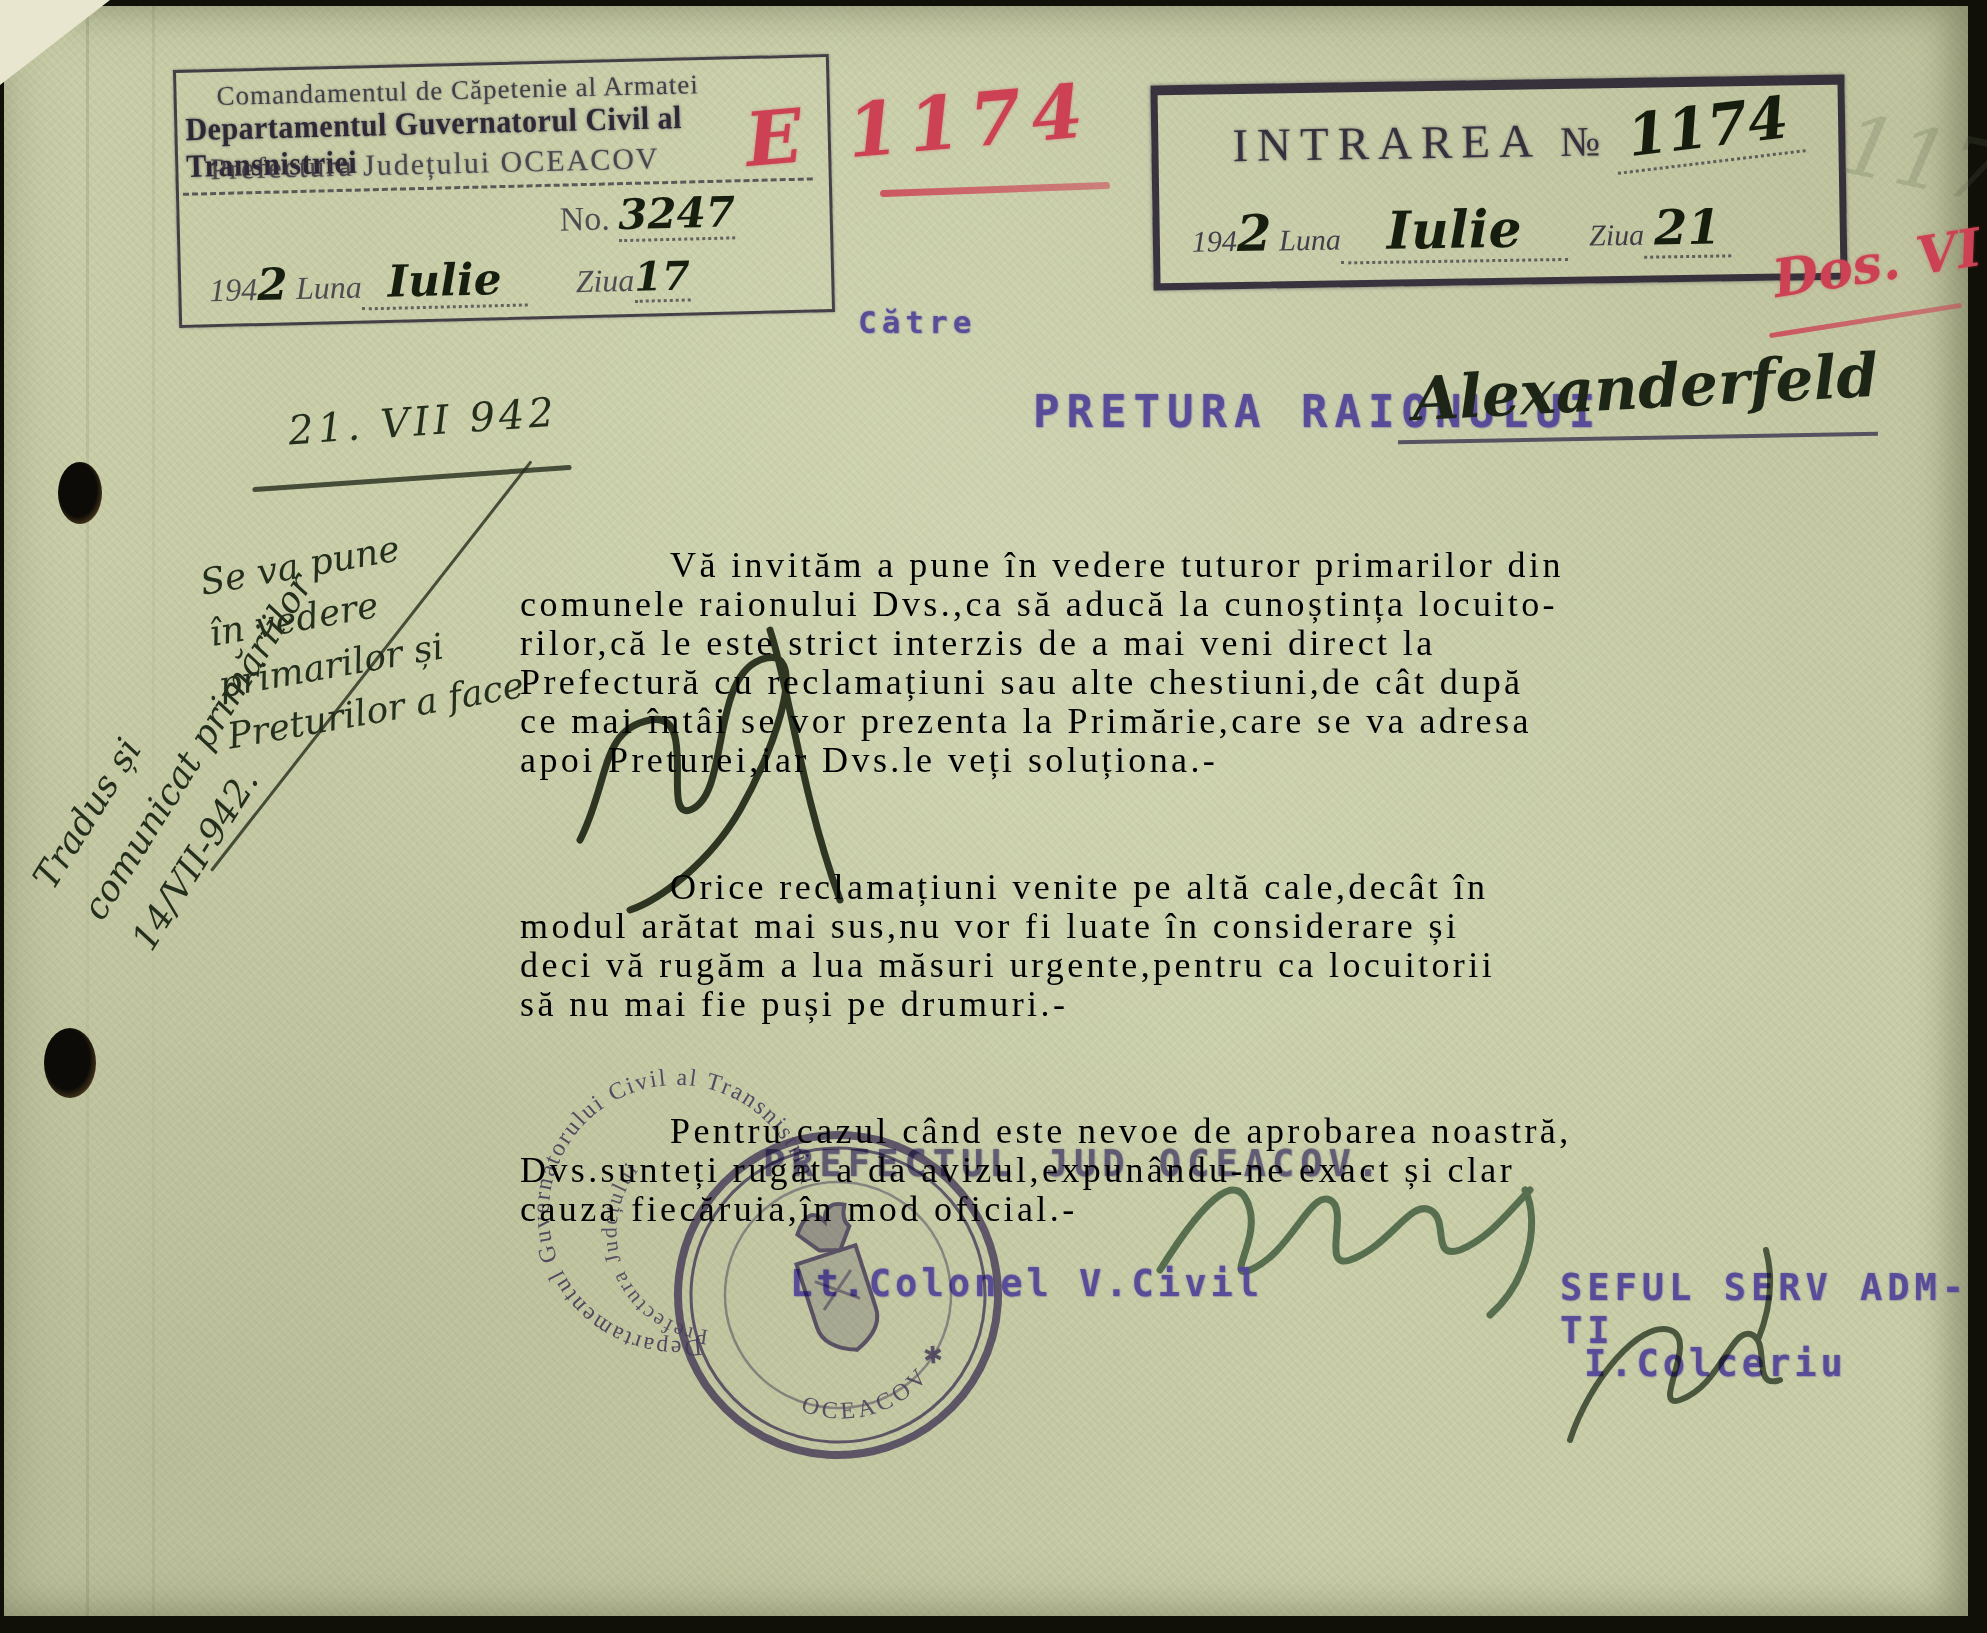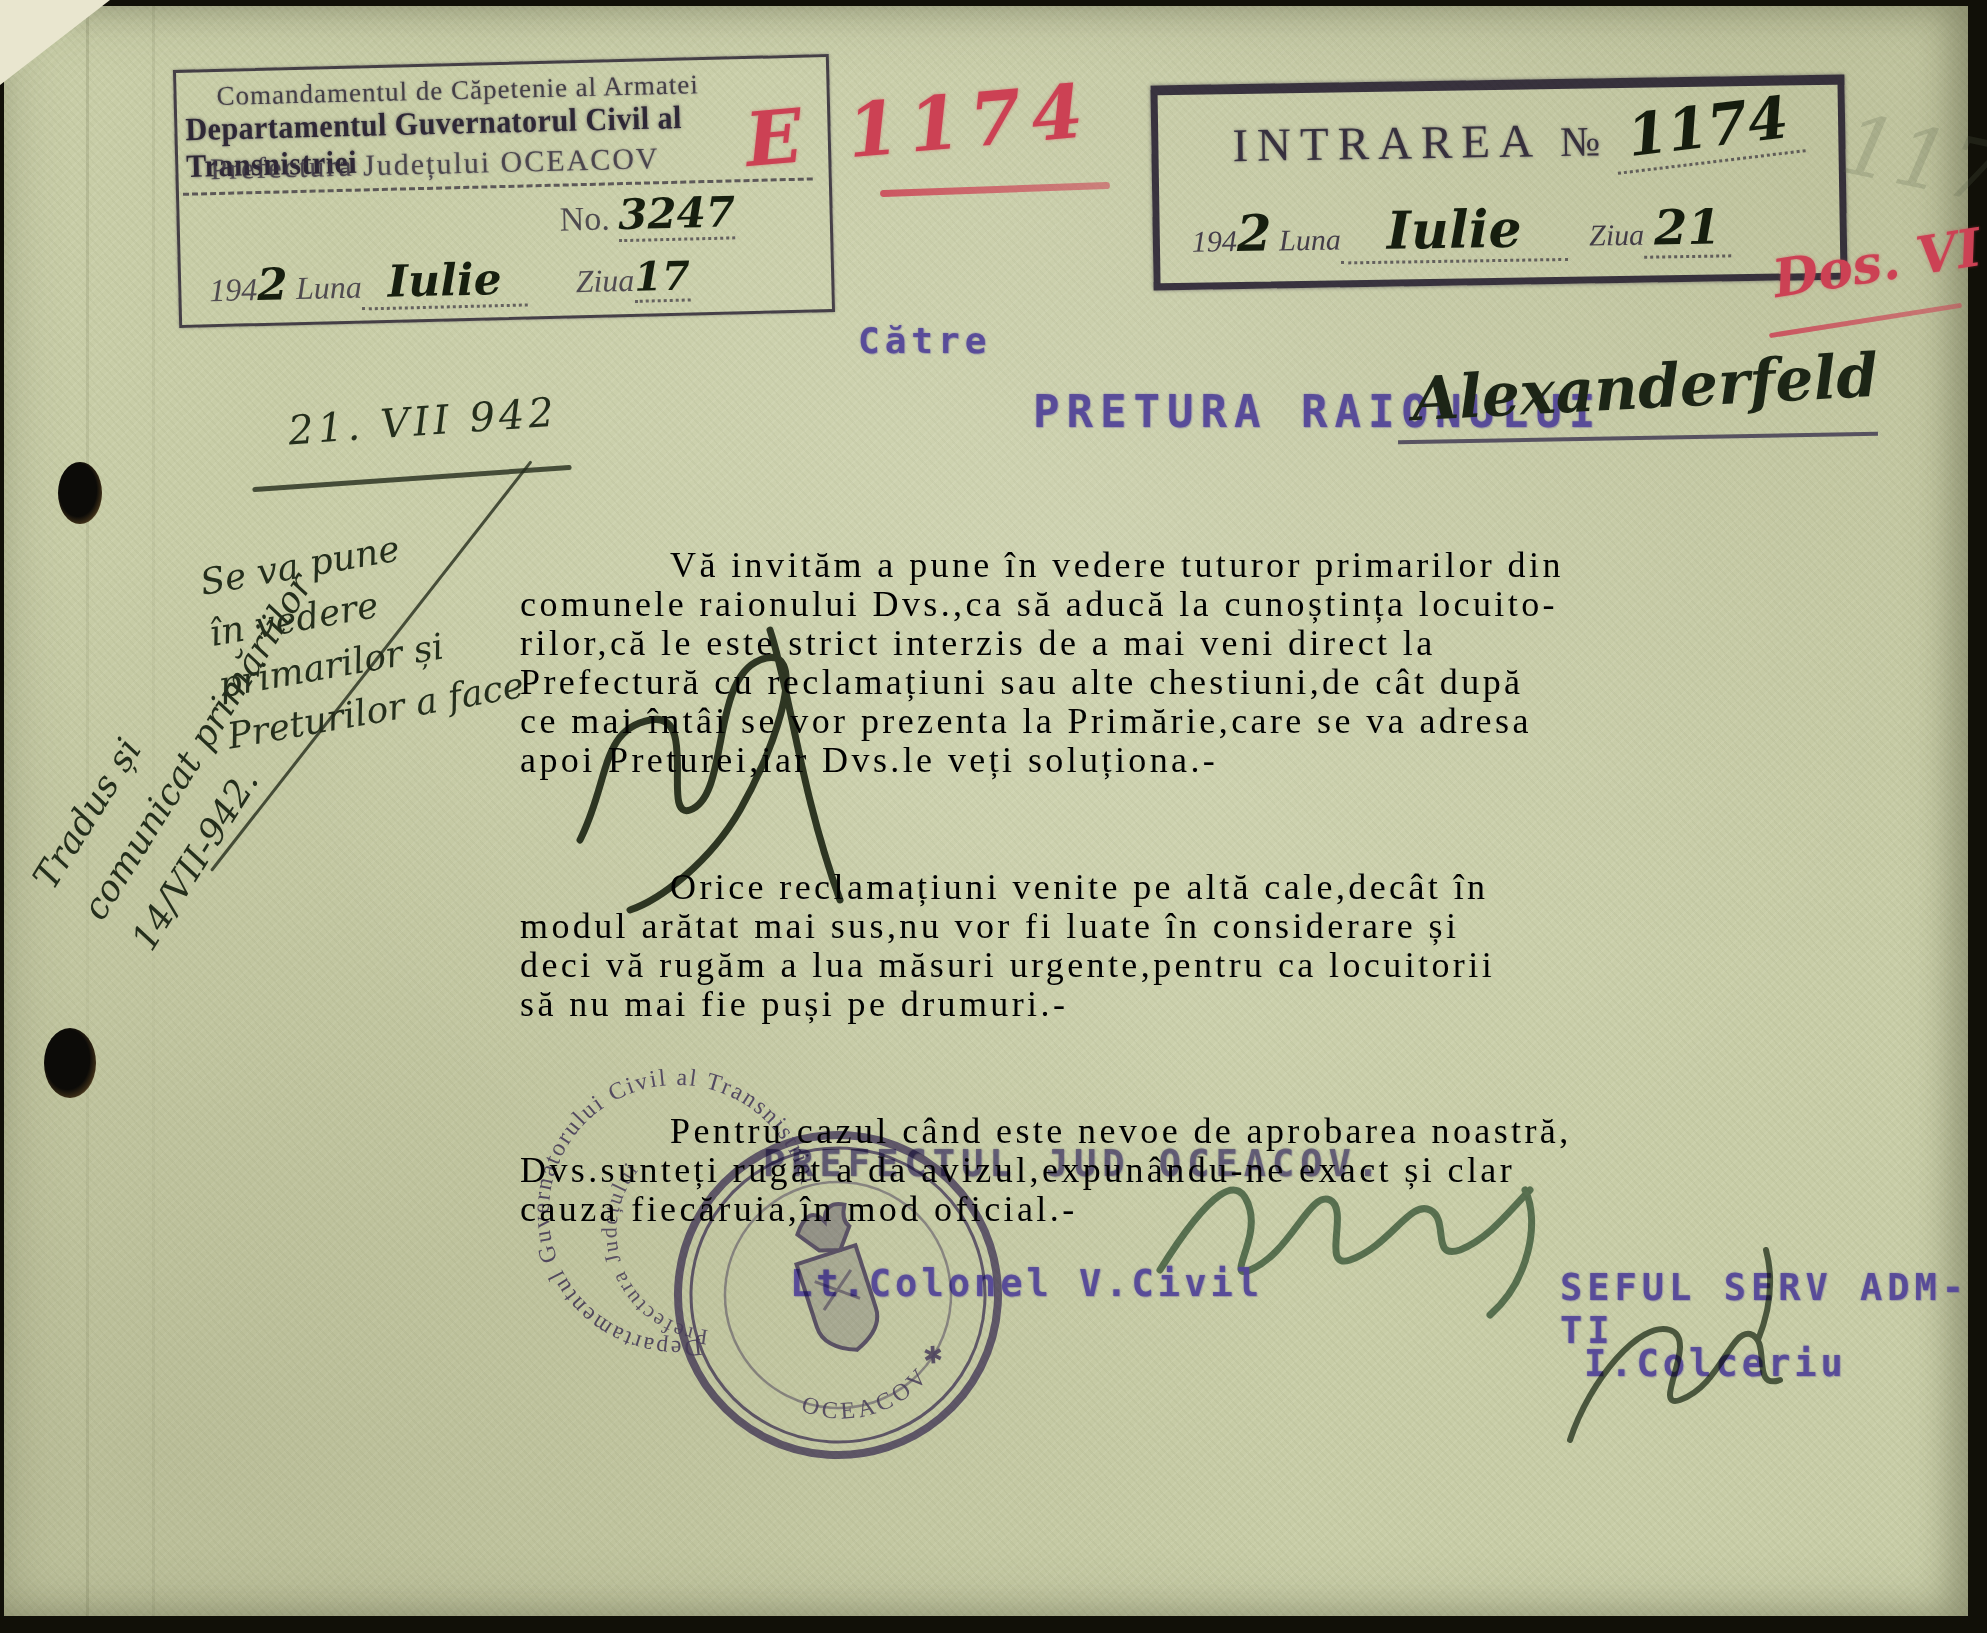--- a/index.html
+++ b/index.html
@@ -96,21 +96,21 @@
       <span>Luna</span><span class="hw-dark dotlead" style="font-size:52px;font-weight:bold;padding:0 46px;">Iulie</span>
       <span style="margin-left:14px;">Ziua</span><span class="hw-dark dotlead" style="font-size:48px;font-weight:bold;padding:0 10px;">21</span>
     </div>
   </div>
 
   <div class="abs" style="left:1842px;top:110px;font-size:84px;font-style:italic;color:rgba(86,96,74,0.22);transform:rotate(12deg);font-family:'DejaVu Serif',serif;">117</div>
 
   <div class="abs red-mark" style="left:1772px;top:232px;font-size:52px;transform:rotate(-9deg);">Dos. VI</div>
   <div class="abs red-stroke" style="left:1768px;top:318px;width:195px;height:5px;transform:rotate(-9deg);"></div>
 
-  <div class="abs typed" style="left:858px;top:320px;font-size:36px;font-weight:bold;letter-spacing:5px;">Către</div>
+  <div class="abs typed" style="left:858px;top:304px;font-size:31px;font-weight:bold;letter-spacing:5px;">Către</div>
   <div class="abs typed" style="left:985px;top:386px;font-size:44px;font-weight:bold;letter-spacing:7px;margin-left:48px;">PRETURA RAIONULUI</div>
   <div class="abs hw-dark" style="left:1412px;top:352px;font-size:60px;font-weight:bold;transform:rotate(-3deg);">Alexanderfeld</div>
   <div class="abs" style="left:1398px;top:436px;width:480px;height:4px;background:rgba(50,42,74,0.75);transform:rotate(-1deg);"></div>
 
   <div class="body-text blend">
     <p>Vă invităm a pune în vedere tuturor primarilor din
 comunele raionului Dvs.,ca să aducă la cunoștința locuito-
 rilor,că le este strict interzis de a mai veni direct la
 Prefectură cu reclamațiuni sau alte chestiuni,de cât după
 ce mai întâi se vor prezenta la Primărie,care se va adresa

